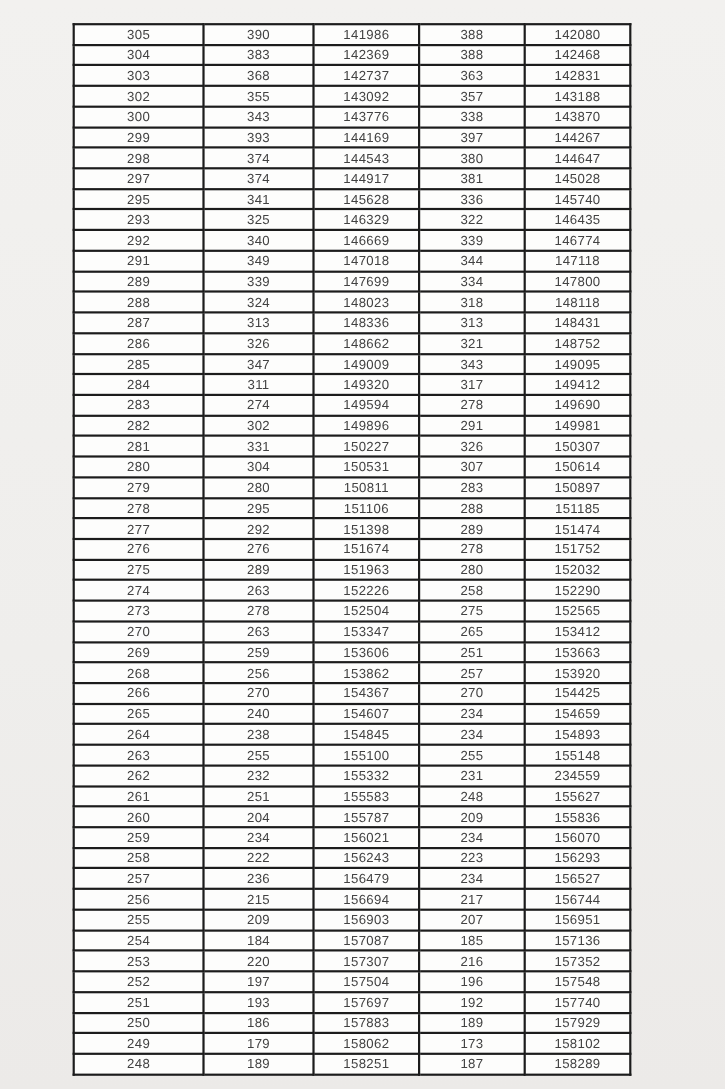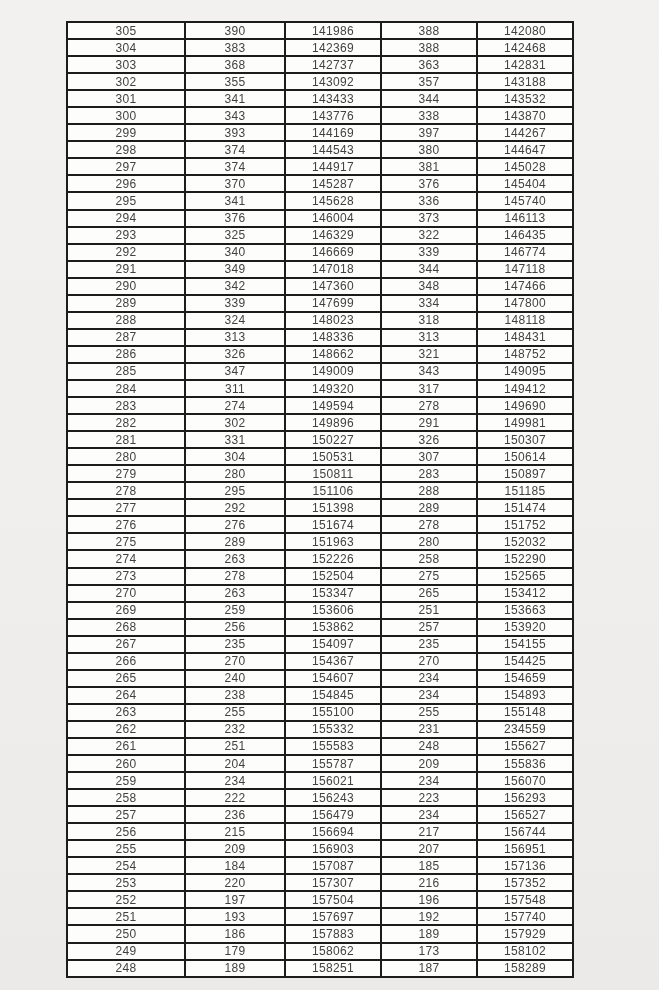--- a/index.html
+++ b/index.html
@@ -79,27 +79,20 @@
           <td>142831</td>
         </tr>
         <tr>
           <td>302</td>
           <td>355</td>
           <td>143092</td>
           <td>357</td>
           <td>143188</td>
         </tr>
         <tr>
-          <td>301</td>
-          <td>341</td>
-          <td>143433</td>
-          <td>344</td>
-          <td>143532</td>
-        </tr>
-        <tr>
           <td>300</td>
           <td>343</td>
           <td>143776</td>
           <td>338</td>
           <td>143870</td>
         </tr>
         <tr>
           <td>299</td>
           <td>393</td>
           <td>144169</td>
@@ -114,41 +107,27 @@
           <td>144647</td>
         </tr>
         <tr>
           <td>297</td>
           <td>374</td>
           <td>144917</td>
           <td>381</td>
           <td>145028</td>
         </tr>
         <tr>
-          <td>296</td>
-          <td>370</td>
-          <td>145287</td>
-          <td>376</td>
-          <td>145404</td>
-        </tr>
-        <tr>
           <td>295</td>
           <td>341</td>
           <td>145628</td>
           <td>336</td>
           <td>145740</td>
         </tr>
         <tr>
-          <td>294</td>
-          <td>376</td>
-          <td>146004</td>
-          <td>373</td>
-          <td>146113</td>
-        </tr>
-        <tr>
           <td>293</td>
           <td>325</td>
           <td>146329</td>
           <td>322</td>
           <td>146435</td>
         </tr>
         <tr>
           <td>292</td>
           <td>340</td>
           <td>146669</td>
@@ -156,27 +135,20 @@
           <td>146774</td>
         </tr>
         <tr>
           <td>291</td>
           <td>349</td>
           <td>147018</td>
           <td>344</td>
           <td>147118</td>
         </tr>
         <tr>
-          <td>290</td>
-          <td>342</td>
-          <td>147360</td>
-          <td>348</td>
-          <td>147466</td>
-        </tr>
-        <tr>
           <td>289</td>
           <td>339</td>
           <td>147699</td>
           <td>334</td>
           <td>147800</td>
         </tr>
         <tr>
           <td>288</td>
           <td>324</td>
           <td>148023</td>
@@ -303,27 +275,20 @@
           <td>153663</td>
         </tr>
         <tr>
           <td>268</td>
           <td>256</td>
           <td>153862</td>
           <td>257</td>
           <td>153920</td>
         </tr>
         <tr>
-          <td>267</td>
-          <td>235</td>
-          <td>154097</td>
-          <td>235</td>
-          <td>154155</td>
-        </tr>
-        <tr>
           <td>266</td>
           <td>270</td>
           <td>154367</td>
           <td>270</td>
           <td>154425</td>
         </tr>
         <tr>
           <td>265</td>
           <td>240</td>
           <td>154607</td>

